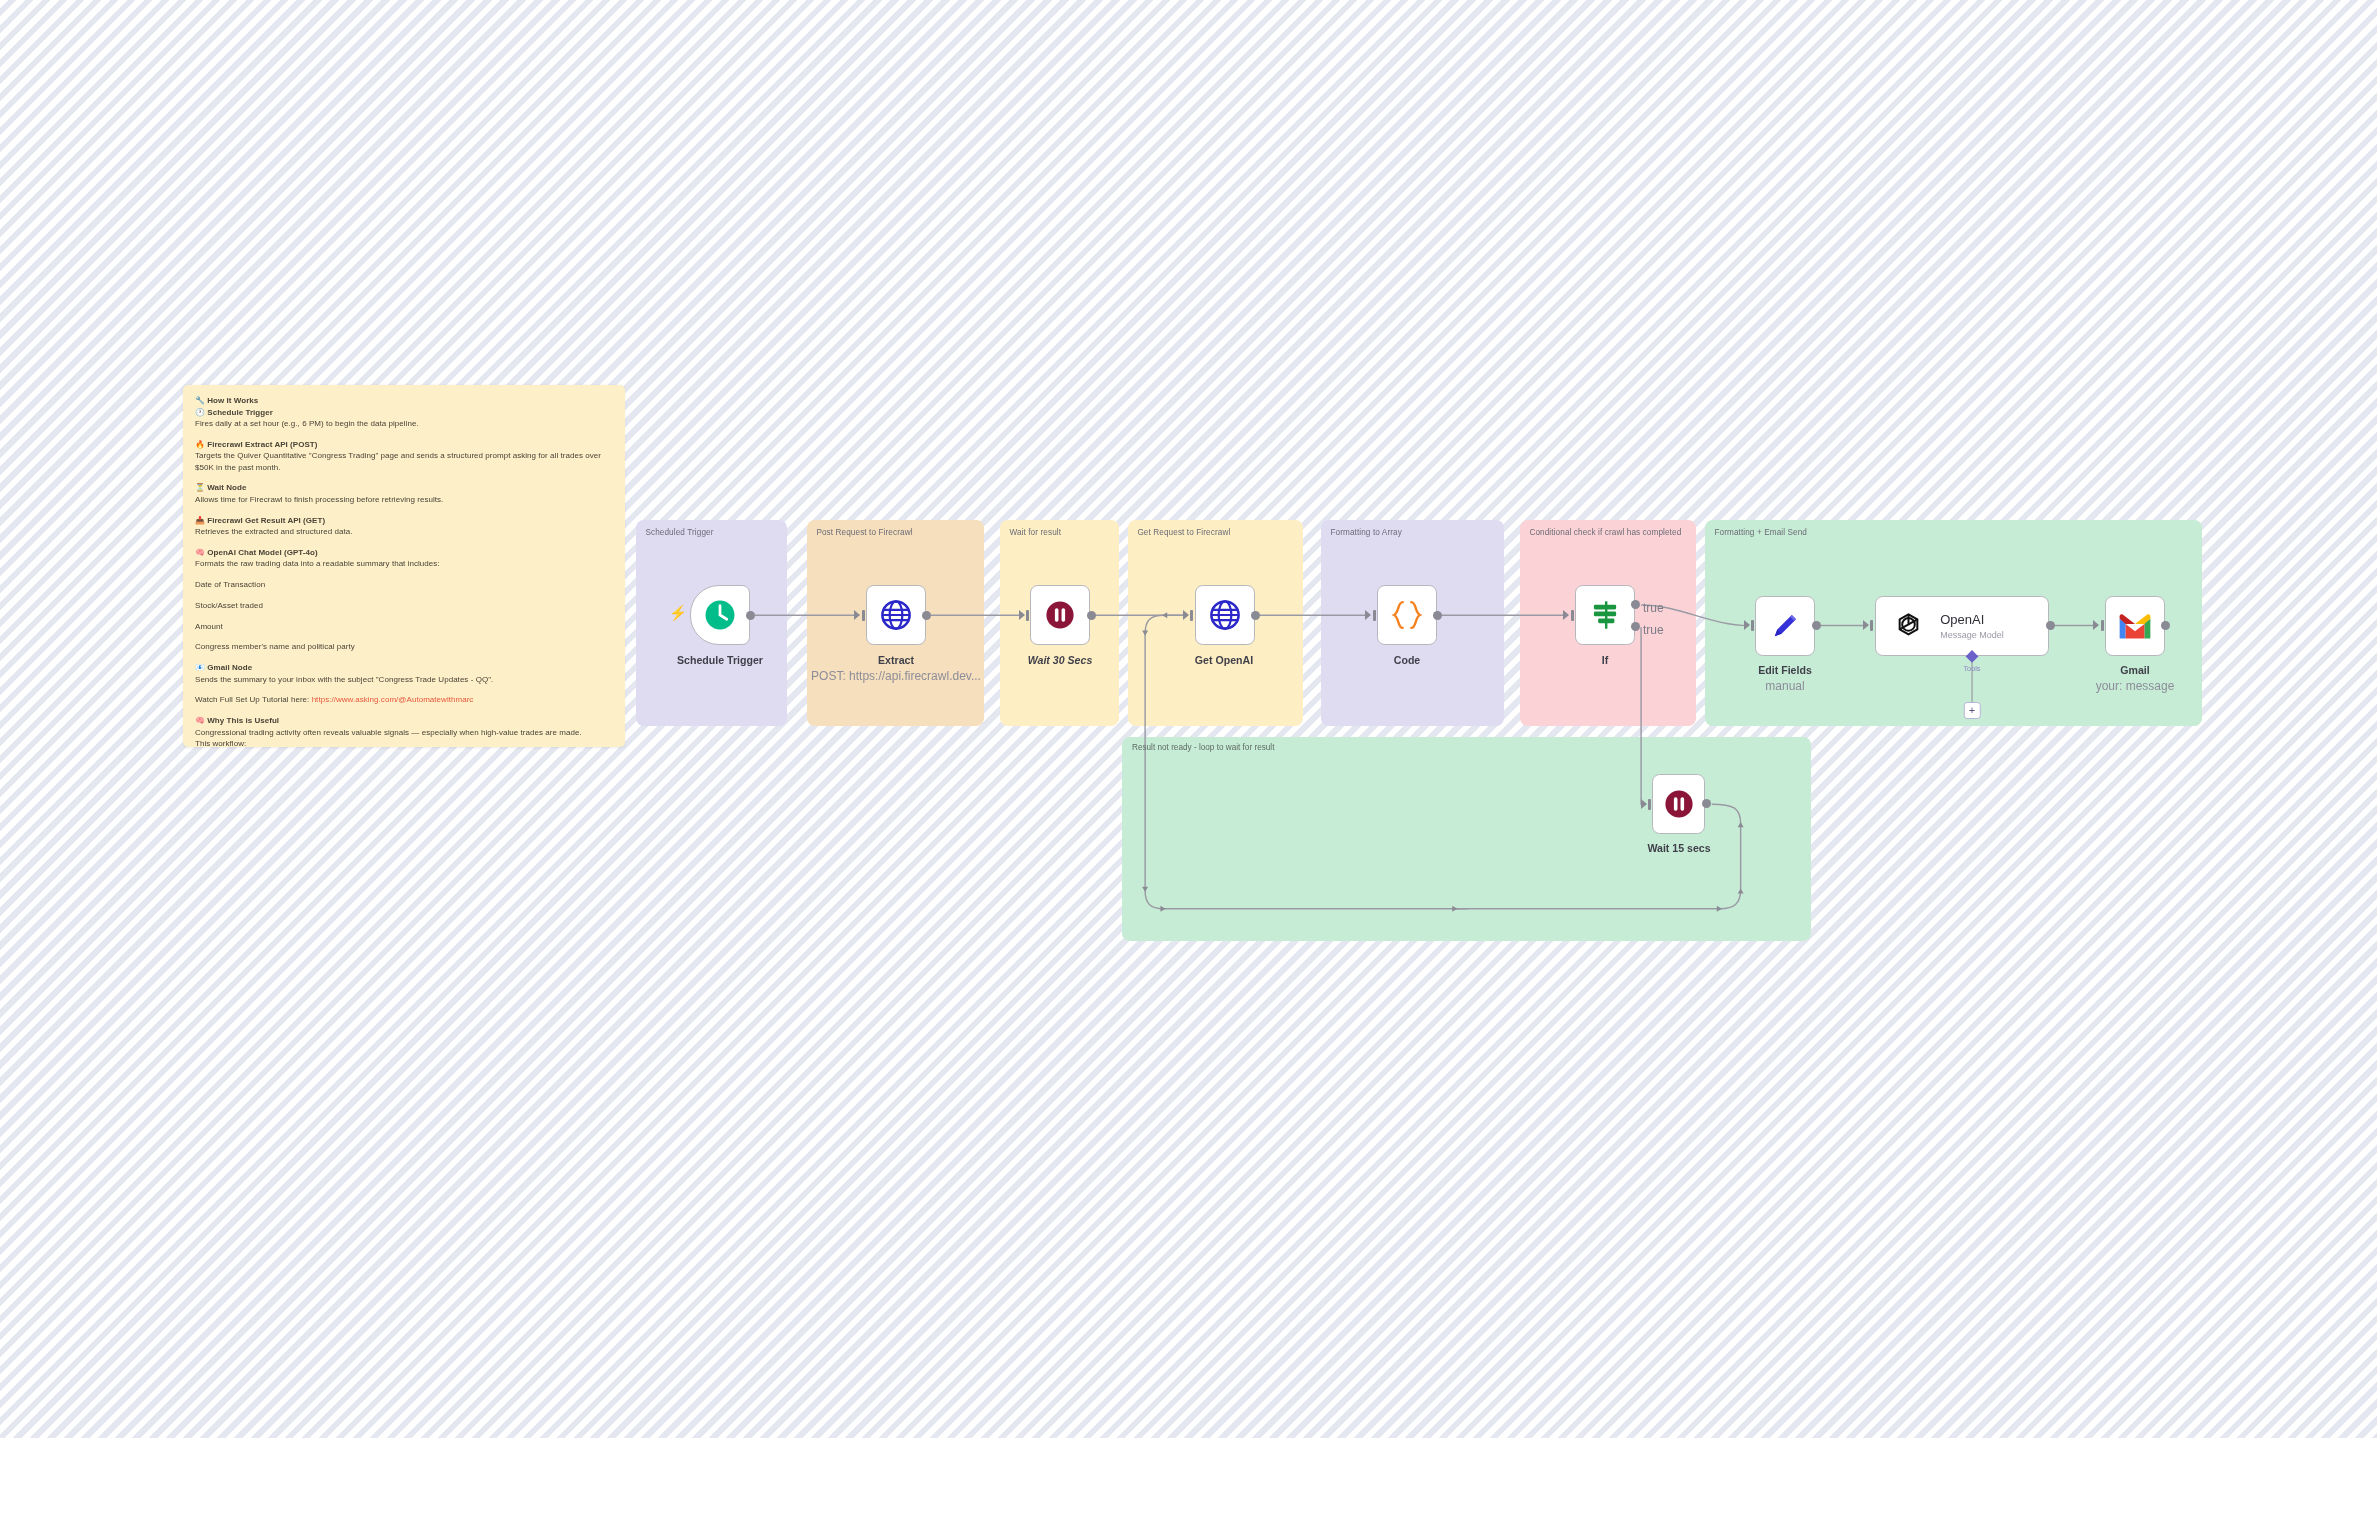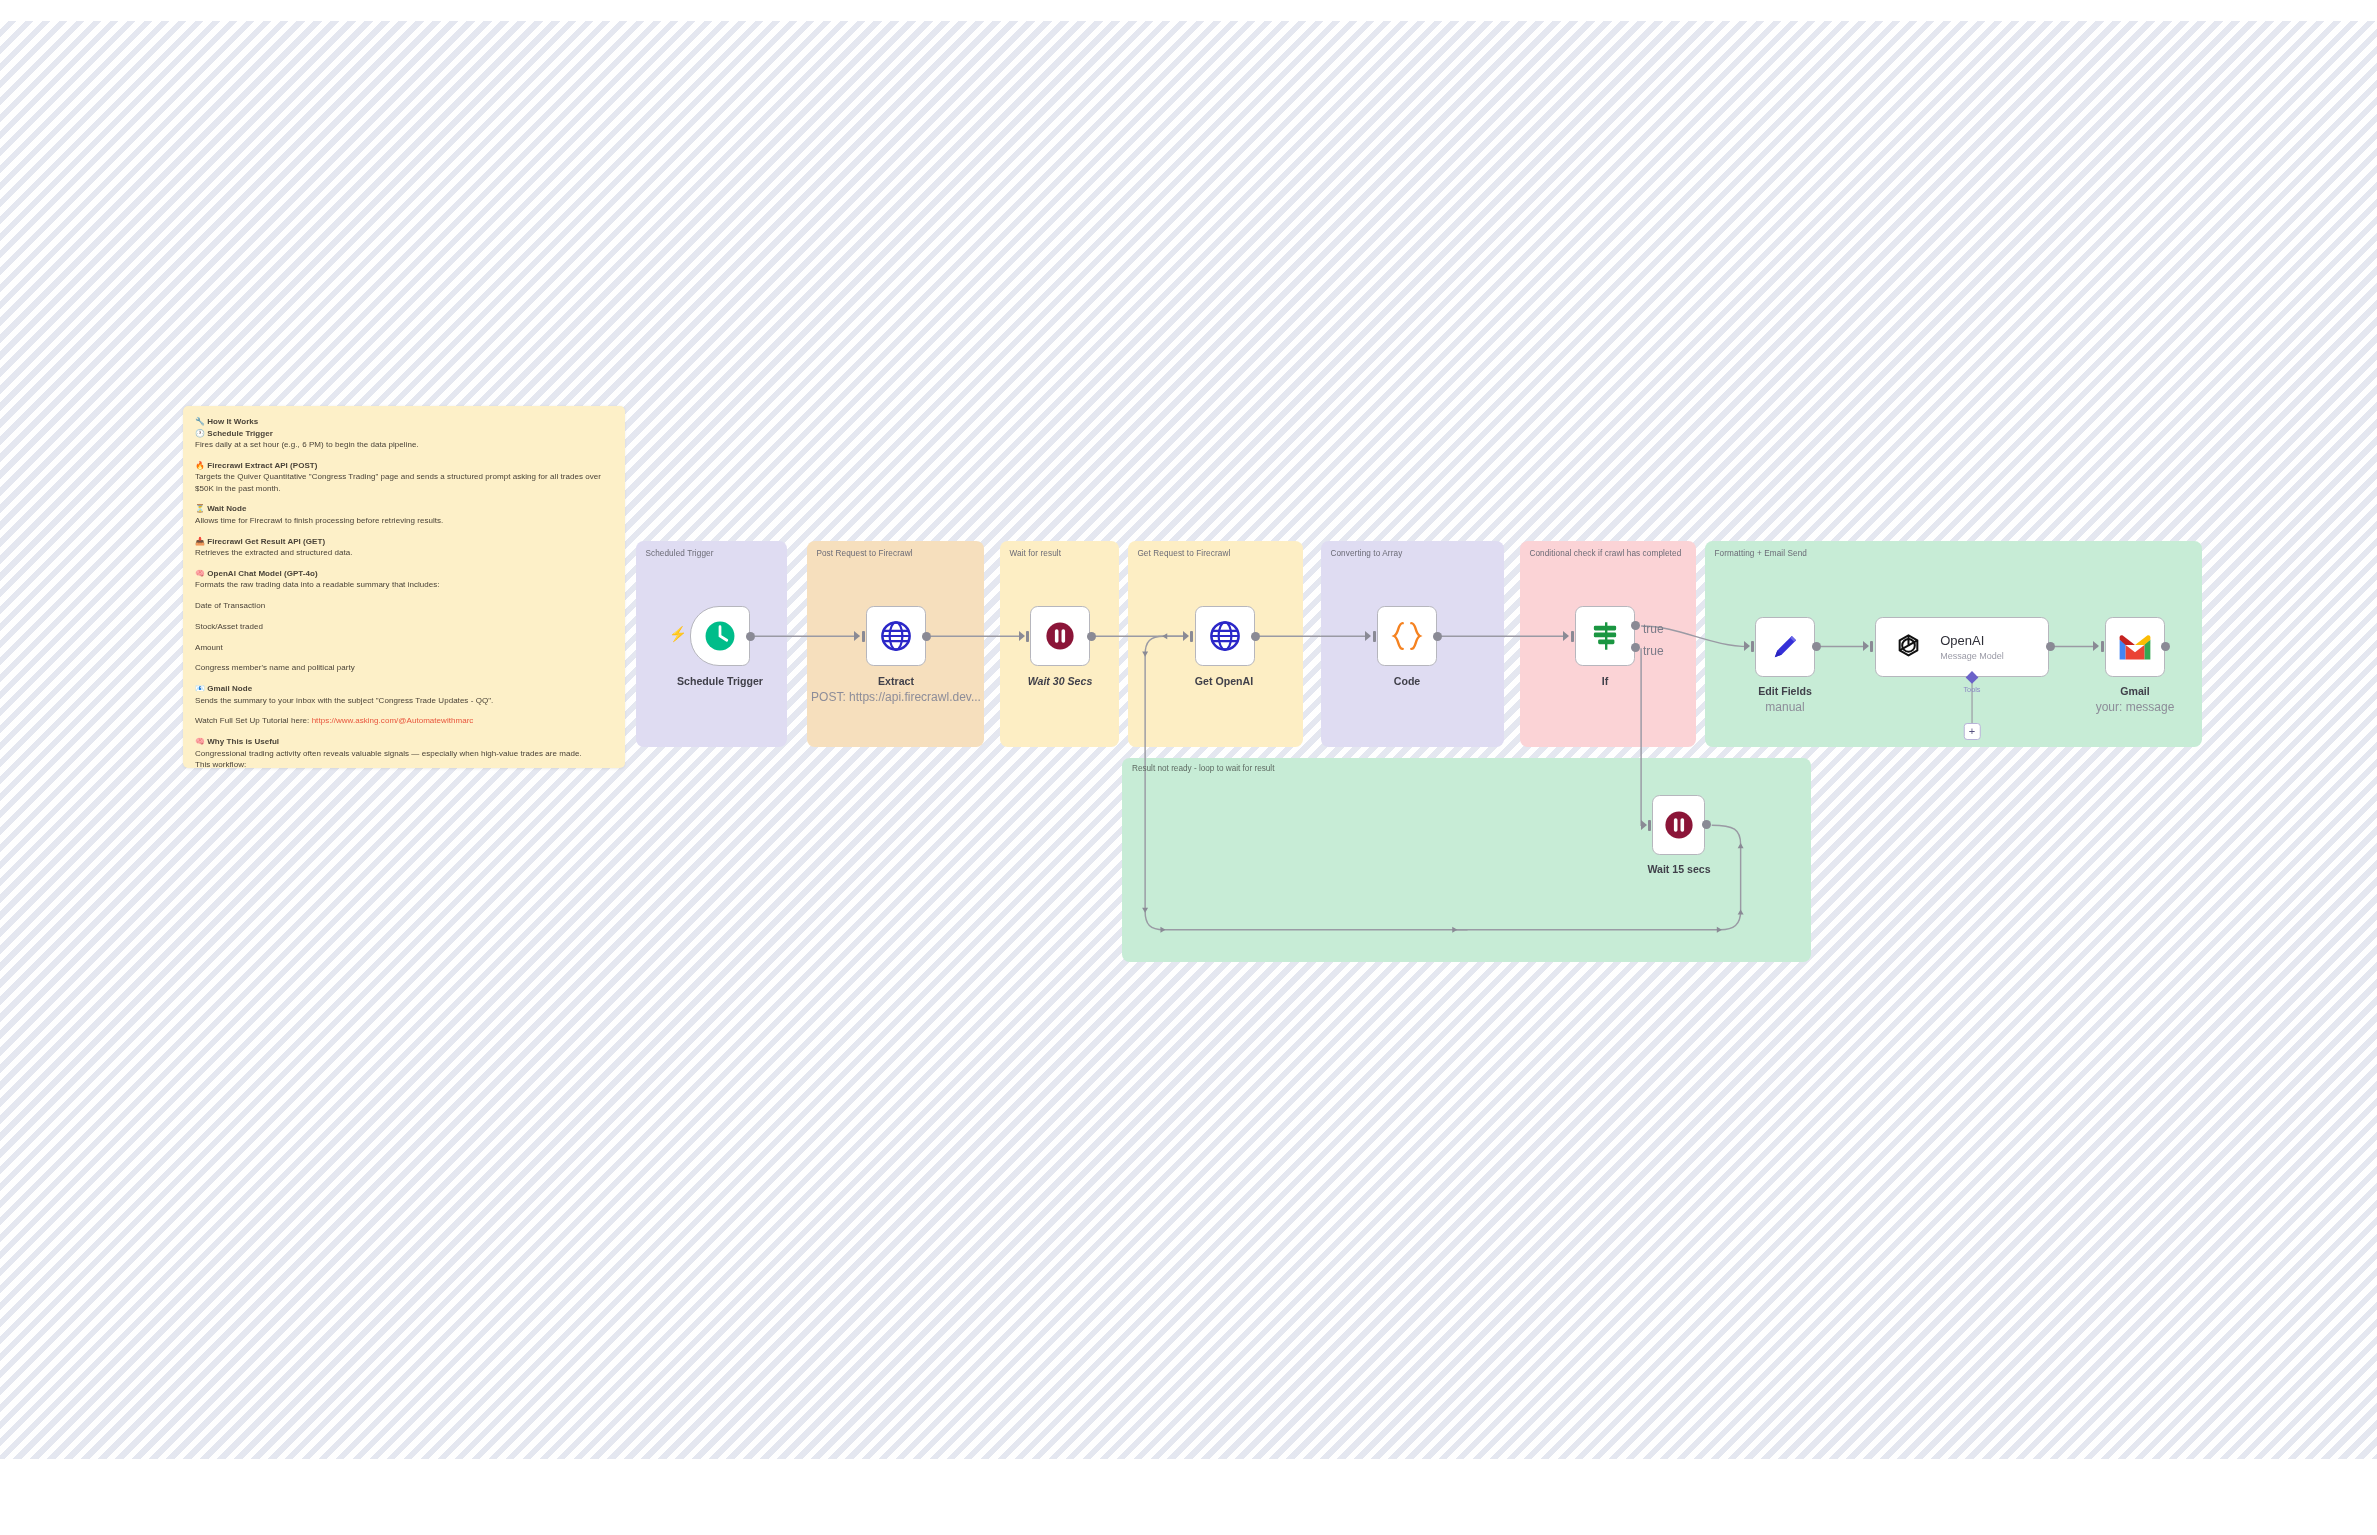--- a/index.html
+++ b/index.html
@@ -21,21 +21,20 @@
     width: 2377px;
     height: 1438px;
     background-color: #f7f8fb;
     background-image: repeating-linear-gradient(
         135deg,
         rgba(255,255,255,0.95) 0px,
         rgba(255,255,255,0.95) 6px,
         rgba(225,228,238,0.85) 6px,
         rgba(225,228,238,0.85) 12px
     );
-    margin-top: 21px;
   }
 
   
   #doc-sticky {
     position: absolute;
     left: 183px;
     top: 385px;
     width: 442px;
     height: 362px;
     background: #fdf0c8;
@@ -222,21 +221,21 @@
       <div class="group" style="left: 807px; top: 520px; width: 177px; height: 206px; background: rgb(246, 223, 189);">
         <div class="g-label">Post Request to Firecrawl</div>
       </div>
       <div class="group" style="left: 1000px; top: 520px; width: 119px; height: 206px; background: rgb(253, 238, 196);">
         <div class="g-label">Wait for result</div>
       </div>
       <div class="group" style="left: 1128px; top: 520px; width: 175px; height: 206px; background: rgb(253, 238, 196);">
         <div class="g-label">Get Request to Firecrawl</div>
       </div>
       <div class="group" style="left: 1321px; top: 520px; width: 183px; height: 206px; background: rgb(223, 220, 242);">
-        <div class="g-label">Converting to Array</div>
+        <div class="g-label">Formatting to Array</div>
       </div>
       <div class="group" style="left: 1520px; top: 520px; width: 176px; height: 206px; background: rgb(251, 211, 214);">
         <div class="g-label">Conditional check if crawl has completed</div>
       </div>
       <div class="group" style="left: 1705px; top: 520px; width: 497px; height: 206px; background: rgb(199, 236, 214);">
         <div class="g-label">Formatting + Email Send</div>
       </div>
       <div class="group" style="left: 1122px; top: 737px; width: 689px; height: 204px; background: rgb(199, 236, 214);"></div>
     </div>
 

